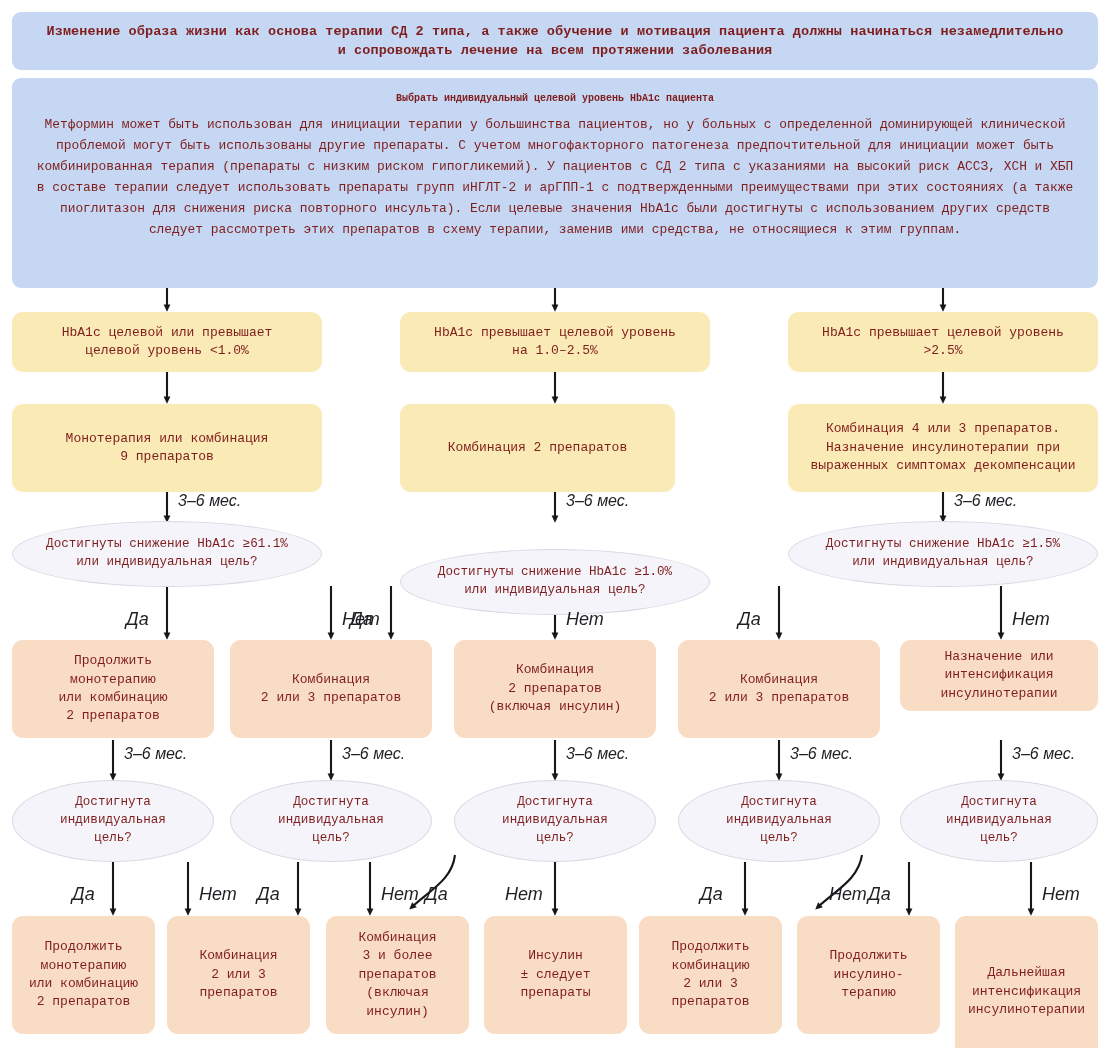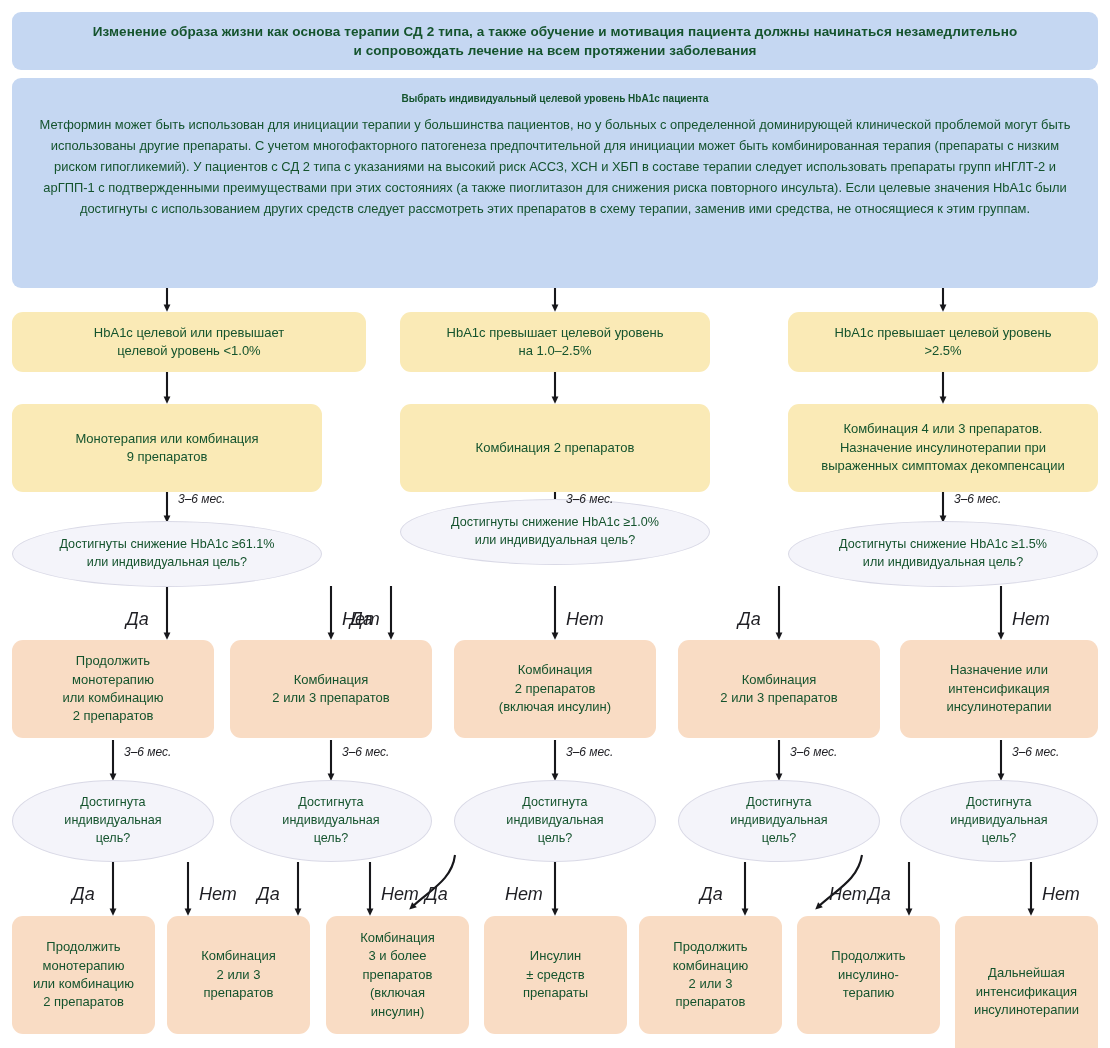--- a/index.html
+++ b/index.html
@@ -19,24 +19,25 @@
     width:1110px; height:1048px;
     pointer-events:none;
   }
   .node{
     position:absolute;
     box-sizing:border-box;
     display:flex;
     align-items:center;
     justify-content:center;
     text-align:center;
-    color:#14532d;
+    color:#7f1d1d;
     line-height:1.42;
     white-space:pre-line;
     z-index:2;
+    font-family:Liberation Mono, monospace;
   }
   .banner{
     background:#c5d7f2;
     border-radius:9px;
     font-weight:bold;
     font-size:13.5px;
     padding:10px 26px;
     letter-spacing:.1px;
   }
   .intro{
@@ -80,21 +81,21 @@
     padding:4px 14px;
   }
   .wlabel{
     position:absolute;
     font-style:italic;
     font-size:18px;
     color:#1f1f24;
     z-index:3;
     white-space:nowrap;
   }
-  .wlabel.mes{ font-size:12px; }
+  .wlabel.mes{ font-size:16px; }
 </style>
 </head>
 <body>
 
 <div id="stage">
 
   <svg id="wires" viewBox="0 0 1110 1048" width="1110" height="1048">
     <defs>
       <marker id="ah" markerWidth="9" markerHeight="9" refX="4.2" refY="4.2" orient="auto" markerUnits="userSpaceOnUse">
         <path d="M0.8,0.8 L8,4.2 L0.8,7.6 Z" fill="#17171B"></path>
@@ -142,41 +143,41 @@
   </svg>
 
   <div class="node banner" style="left:12px;top:12px;width:1086px;height:58px;">Изменение образа жизни как основа терапии СД 2 типа, а также обучение и мотивация пациента должны начинаться незамедлительно
 и сопровождать лечение на всем протяжении заболевания</div>
 
   <div class="node intro" style="left:12px;top:78px;width:1086px;height:210px;">
     <div class="intro-title">Выбрать индивидуальный целевой уровень HbA1c пациента</div>
     <div class="intro-body">Метформин может быть использован для инициации терапии у большинства пациентов, но у больных с определенной доминирующей клинической проблемой могут быть использованы другие препараты. С учетом многофакторного патогенеза предпочтительной для инициации может быть комбинированная терапия (препараты с низким риском гипогликемий). У пациентов с СД 2 типа с указаниями на высокий риск АССЗ, ХСН и ХБП в составе терапии следует использовать препараты групп иНГЛТ-2 и арГПП-1 с подтвержденными преимуществами при этих состояниях (а также пиоглитазон для снижения риска повторного инсульта). Если целевые значения HbA1c были достигнуты с использованием других средств следует рассмотреть этих препаратов в схему терапии, заменив ими средства, не относящиеся к этим группам.</div>
   </div>
 
-  <div class="node yellow" style="left:12px;top:312px;width:354px;height:60px;">HbA1c целевой или превышает
+  <div class="node yellow" style="left:12px;top:312px;width:310px;height:60px;">HbA1c целевой или превышает
 целевой уровень &lt;1.0%</div>
   <div class="node yellow" style="left:400px;top:312px;width:310px;height:60px;">HbA1c превышает целевой уровень
 на 1.0–2.5%</div>
   <div class="node yellow" style="left:788px;top:312px;width:310px;height:60px;">HbA1c превышает целевой уровень
 &gt;2.5%</div>
 
   <div class="node yellow" style="left:12px;top:404px;width:310px;height:88px;">Монотерапия или комбинация
 9 препаратов</div>
-  <div class="node yellow" style="left:400px;top:404px;width:310px;height:88px;">Комбинация 2 препаратов</div>
+  <div class="node yellow" style="left:400px;top:404px;width:275px;height:88px;">Комбинация 2 препаратов</div>
   <div class="node yellow" style="left:788px;top:404px;width:310px;height:88px;">Комбинация 4 или 3 препаратов.
 Назначение инсулинотерапии при
 выраженных симптомах декомпенсации</div>
 
   <span class="wlabel mes" style="left:178px;top:492px;">3–6 мес.</span>
   <span class="wlabel mes" style="left:566px;top:492px;">3–6 мес.</span>
   <span class="wlabel mes" style="left:954px;top:492px;">3–6 мес.</span>
 
   <div class="node decision" style="left:12px;top:521px;width:310px;height:66px;">Достигнуты снижение HbA1c ≥61.1%
 или индивидуальная цель?</div>
-  <div class="node decision" style="left:400px;top:499px;width:310px;height:66px;">Достигнуты снижение HbA1c ≥1.0%
+  <div class="node decision" style="left:400px;top:549px;width:310px;height:66px;">Достигнуты снижение HbA1c ≥1.0%
 или индивидуальная цель?</div>
   <div class="node decision" style="left:788px;top:521px;width:310px;height:66px;">Достигнуты снижение HbA1c ≥1.5%
 или индивидуальная цель?</div>
 
   <span class="wlabel" style="left:126px;top:609px;">Да</span>
   <span class="wlabel" style="left:342px;top:609px;">Нет</span>
   <span class="wlabel" style="left:350px;top:609px;">Да</span>
   <span class="wlabel" style="left:566px;top:609px;">Нет</span>
   <span class="wlabel" style="left:738px;top:609px;">Да</span>
   <span class="wlabel" style="left:1012px;top:609px;">Нет</span>
@@ -185,21 +186,21 @@
 монотерапию
 или комбинацию
 2 препаратов</div>
   <div class="node peach" style="left:230px;top:640px;width:202px;height:98px;">Комбинация
 2 или 3 препаратов</div>
   <div class="node peach" style="left:454px;top:640px;width:202px;height:98px;">Комбинация
 2 препаратов
 (включая инсулин)</div>
   <div class="node peach" style="left:678px;top:640px;width:202px;height:98px;">Комбинация
 2 или 3 препаратов</div>
-  <div class="node peach" style="left:900px;top:640px;width:198px;height:98px;">Назначение или
+  <div class="node peach" style="left:900px;top:640px;width:198px;height:71px;">Назначение или
 интенсификация
 инсулинотерапии</div>
 
   <span class="wlabel mes" style="left:124px;top:745px;">3–6 мес.</span>
   <span class="wlabel mes" style="left:342px;top:745px;">3–6 мес.</span>
   <span class="wlabel mes" style="left:566px;top:745px;">3–6 мес.</span>
   <span class="wlabel mes" style="left:790px;top:745px;">3–6 мес.</span>
   <span class="wlabel mes" style="left:1012px;top:745px;">3–6 мес.</span>
 
   <div class="node decision" style="left:12px;top:780px;width:202px;height:82px;">Достигнута
@@ -235,21 +236,21 @@
 2 препаратов</div>
   <div class="node peach" style="left:167px;top:916px;width:143px;height:118px;">Комбинация
 2 или 3
 препаратов</div>
   <div class="node peach" style="left:326px;top:916px;width:143px;height:118px;">Комбинация
 3 и более
 препаратов
 (включая
 инсулин)</div>
   <div class="node peach" style="left:484px;top:916px;width:143px;height:118px;">Инсулин
-± средств
+± следует
 препараты</div>
   <div class="node peach" style="left:639px;top:916px;width:143px;height:118px;">Продолжить
 комбинацию
 2 или 3
 препаратов</div>
   <div class="node peach" style="left:797px;top:916px;width:143px;height:118px;">Продолжить
 инсулино-
 терапию</div>
   <div class="node peach" style="left:955px;top:916px;width:143px;height:152px;">Дальнейшая
 интенсификация

